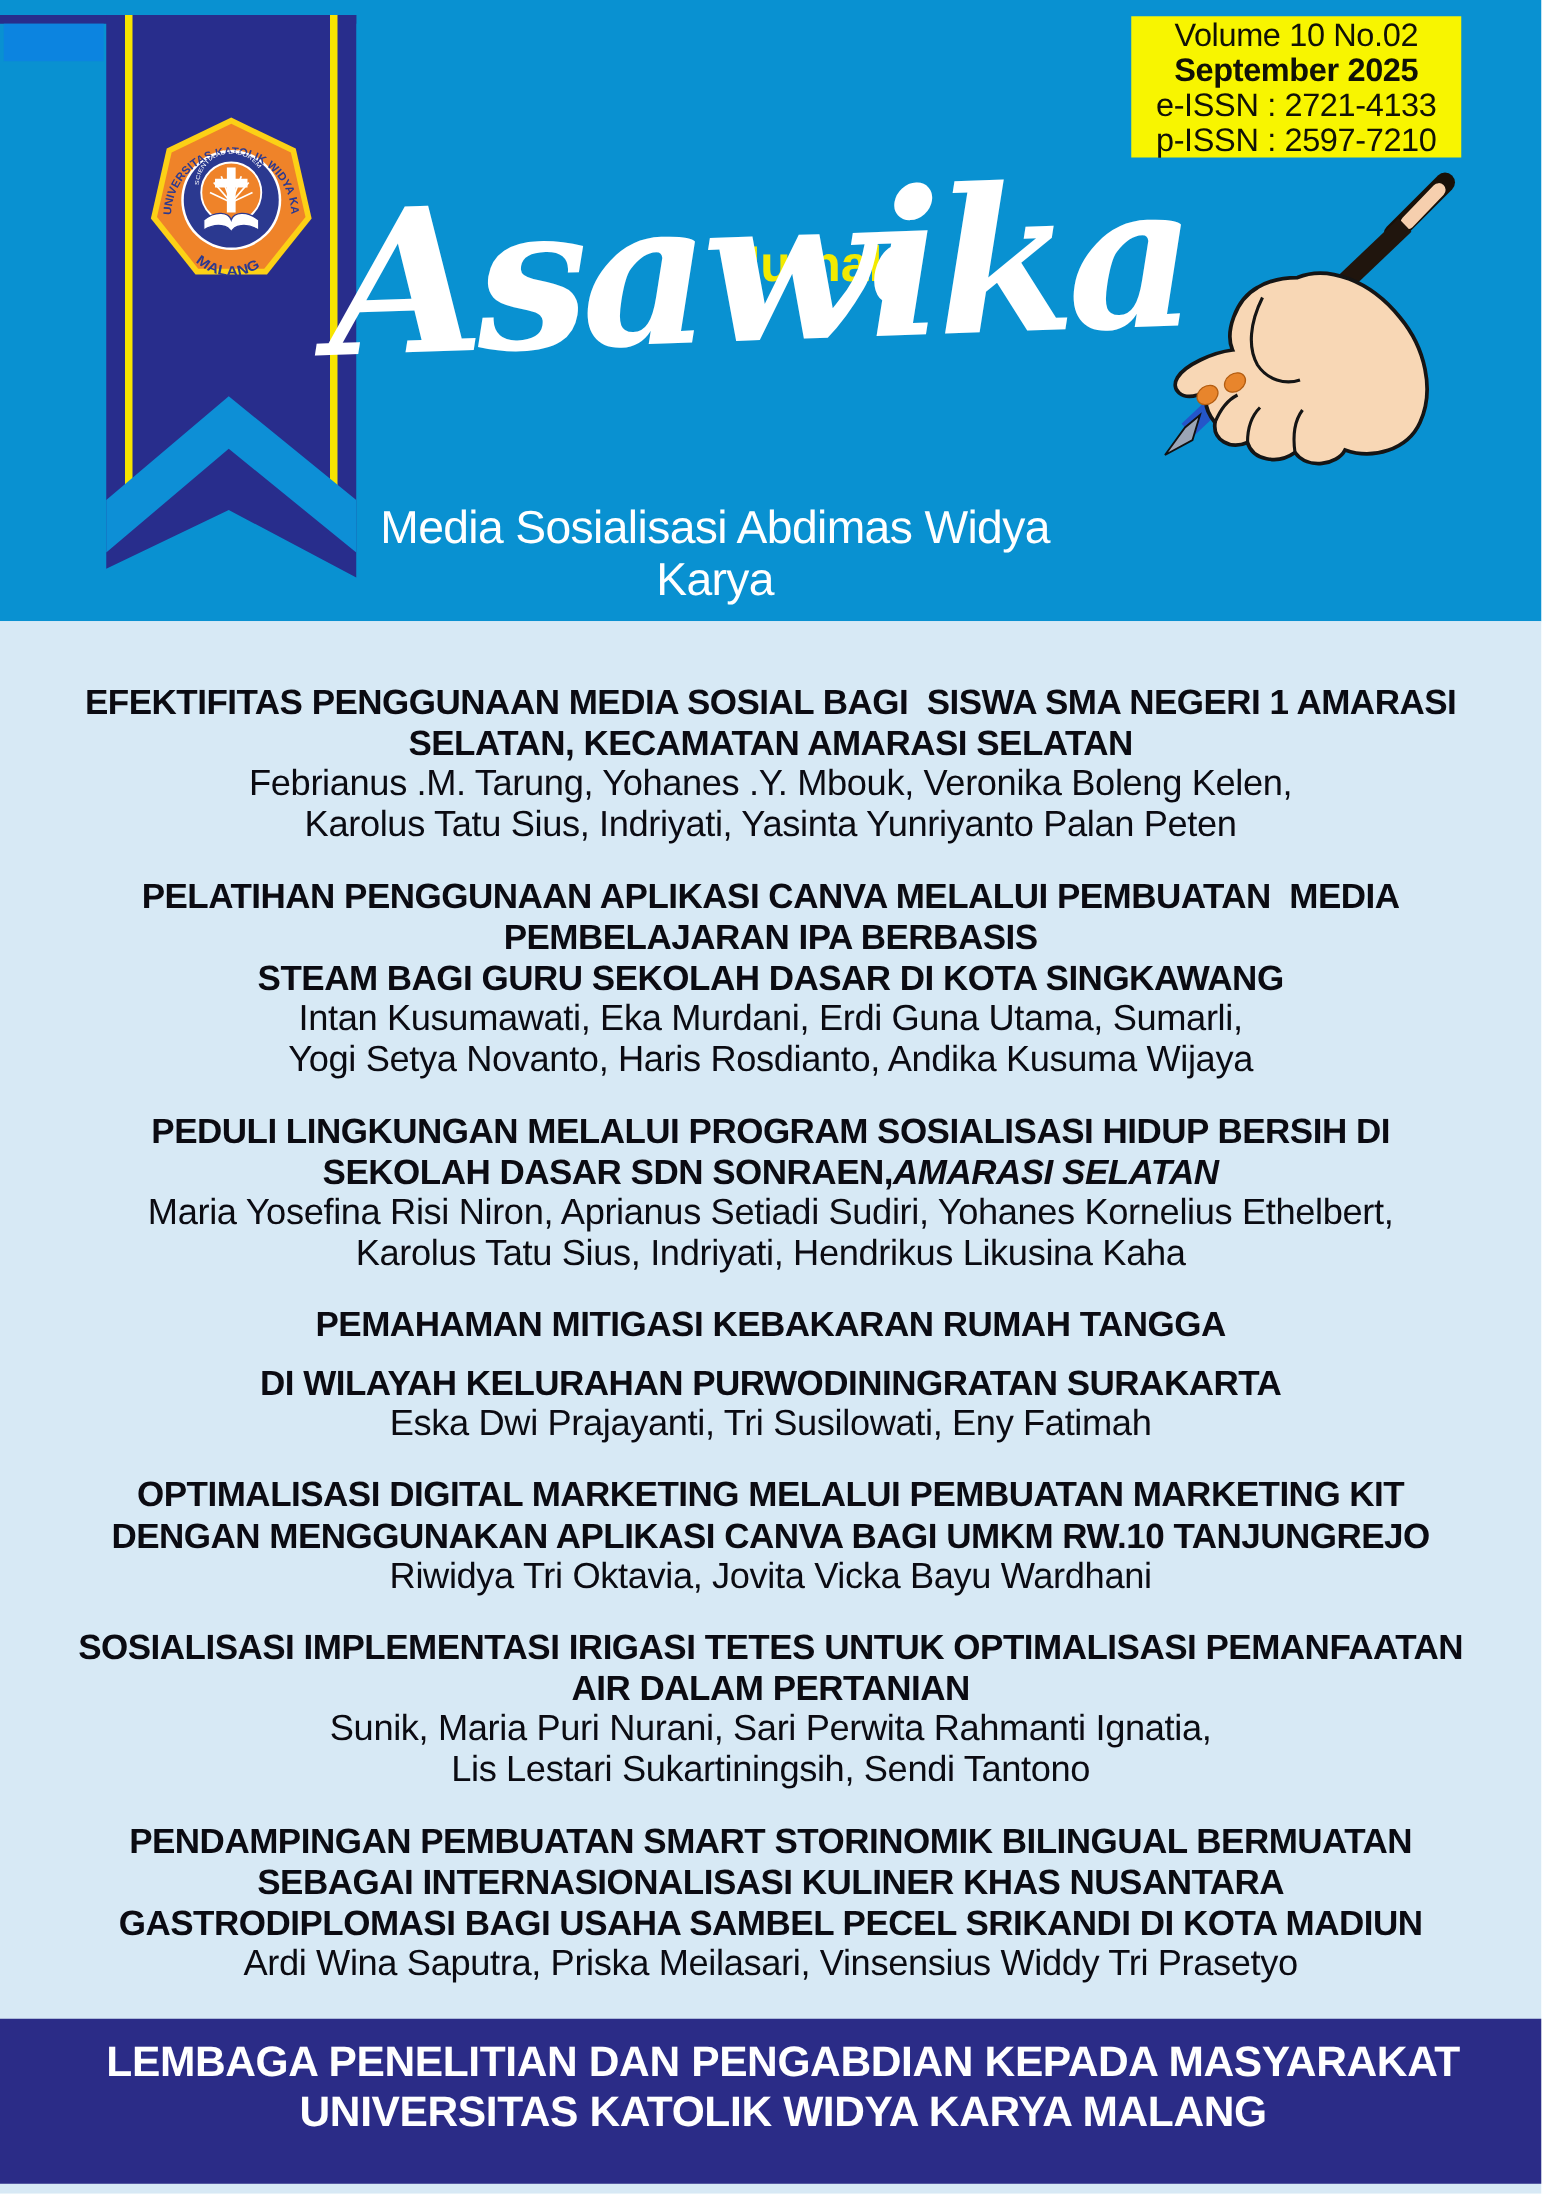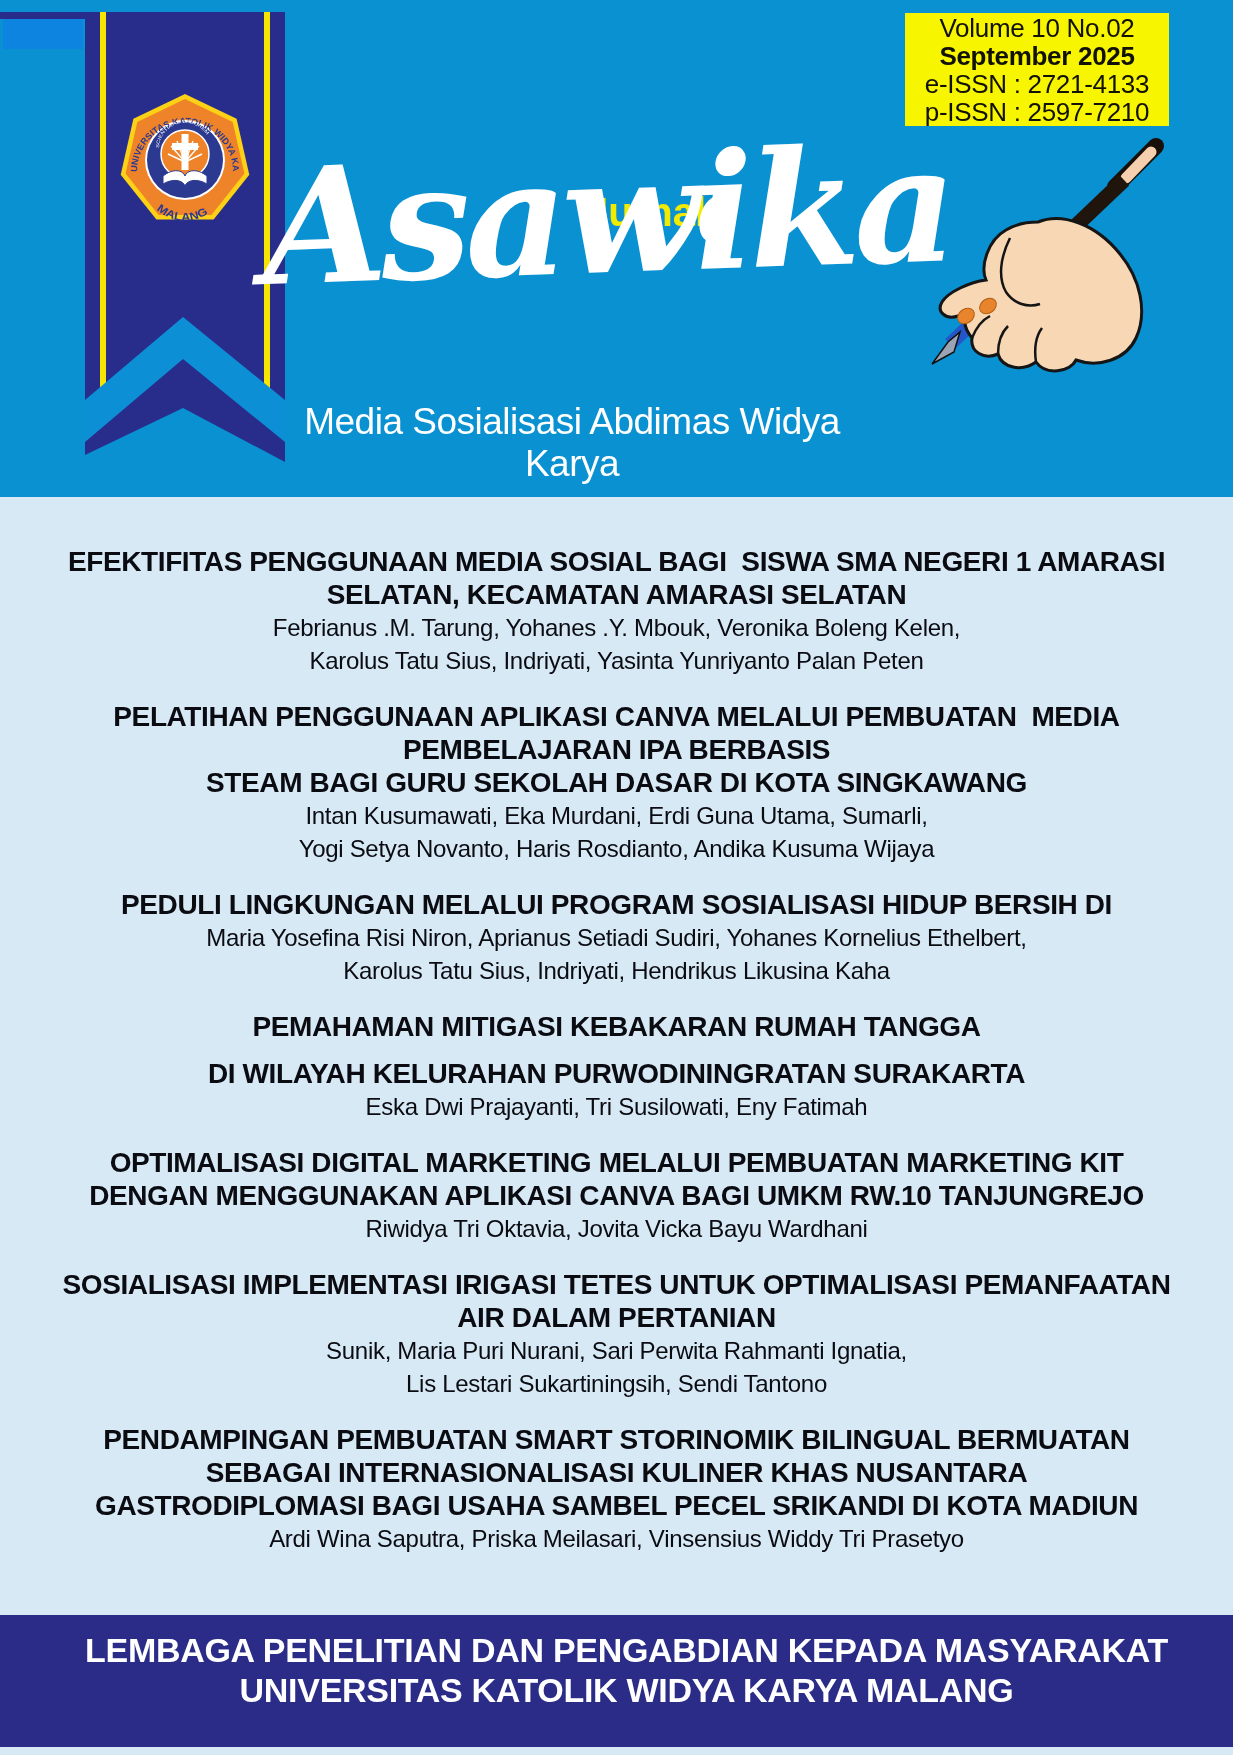--- a/index.html
+++ b/index.html
@@ -25,21 +25,21 @@
   .hand-svg{position:absolute;left:830px;top:120px;}
   .subtitle{position:absolute;left:277px;top:401px;width:590px;text-align:center;
             color:#ffffff;font-size:37px;font-weight:normal;letter-spacing:-0.5px;}
 
   
   .main{position:absolute;left:0;top:497px;width:1233px;height:1370px;background:#d7e9f5;
         padding-top:48px;box-sizing:border-box;}
   .article{width:1160px;margin:0 auto 23px auto;text-align:center;color:#0b0b12;}
   .t{font-weight:bold;font-size:28px;line-height:33px;letter-spacing:-0.4px;white-space:pre-wrap;}
   .t.gap{margin-top:14px;}
-  .a{font-size:24px;line-height:33px;letter-spacing:-0.3px;}
+  .a{font-size:29px;line-height:33px;letter-spacing:-0.3px;}
   .ital{font-style:italic;}
 
   
   .footer{position:absolute;left:0;top:1615px;width:1233px;height:132px;background:#2b2c87;
           text-align:center;color:#ffffff;box-sizing:border-box;padding-top:15px;padding-left:20px;}
   .footer div{font-size:34px;line-height:40px;font-weight:bold;letter-spacing:-0.3px;}
 </style>
 </head>
 <body>
 
@@ -144,20 +144,21 @@
       <div class="article">
         <div class="t">PELATIHAN PENGGUNAAN APLIKASI CANVA MELALUI PEMBUATAN  MEDIA</div>
         <div class="t">PEMBELAJARAN IPA BERBASIS</div>
         <div class="t">STEAM BAGI GURU SEKOLAH DASAR DI KOTA SINGKAWANG</div>
         <div class="a">Intan Kusumawati, Eka Murdani, Erdi Guna Utama, Sumarli,</div>
         <div class="a">Yogi Setya Novanto, Haris Rosdianto, Andika Kusuma Wijaya</div>
       </div>
 
       <div class="article">
         <div class="t">PEDULI LINGKUNGAN MELALUI PROGRAM SOSIALISASI HIDUP BERSIH DI</div>
+        <div class="t"><span>SEKOLAH DASAR SDN SONRAEN,</span><span class="ital">AMARASI SELATAN</span></div>
         <div class="a">Maria Yosefina Risi Niron, Aprianus Setiadi Sudiri, Yohanes Kornelius Ethelbert,</div>
         <div class="a">Karolus Tatu Sius, Indriyati, Hendrikus Likusina Kaha</div>
       </div>
 
       <div class="article">
         <div class="t">PEMAHAMAN MITIGASI KEBAKARAN RUMAH TANGGA</div>
         <div class="t gap">DI WILAYAH KELURAHAN PURWODININGRATAN SURAKARTA</div>
         <div class="a">Eska Dwi Prajayanti, Tri Susilowati, Eny Fatimah</div>
       </div>
 

